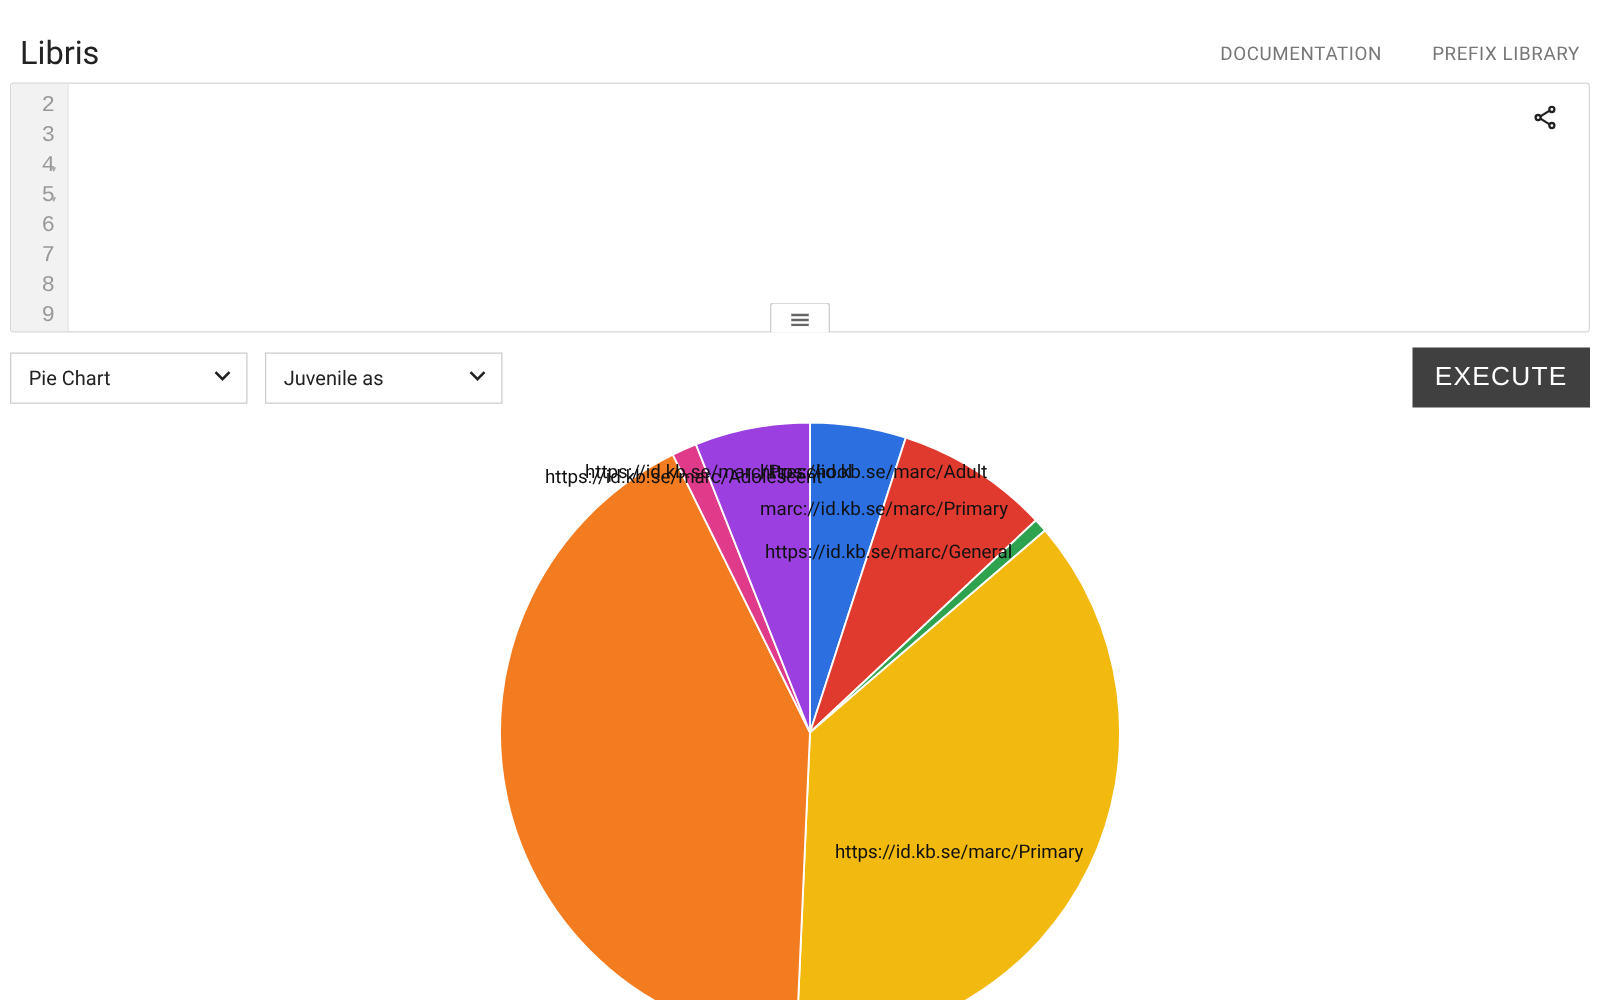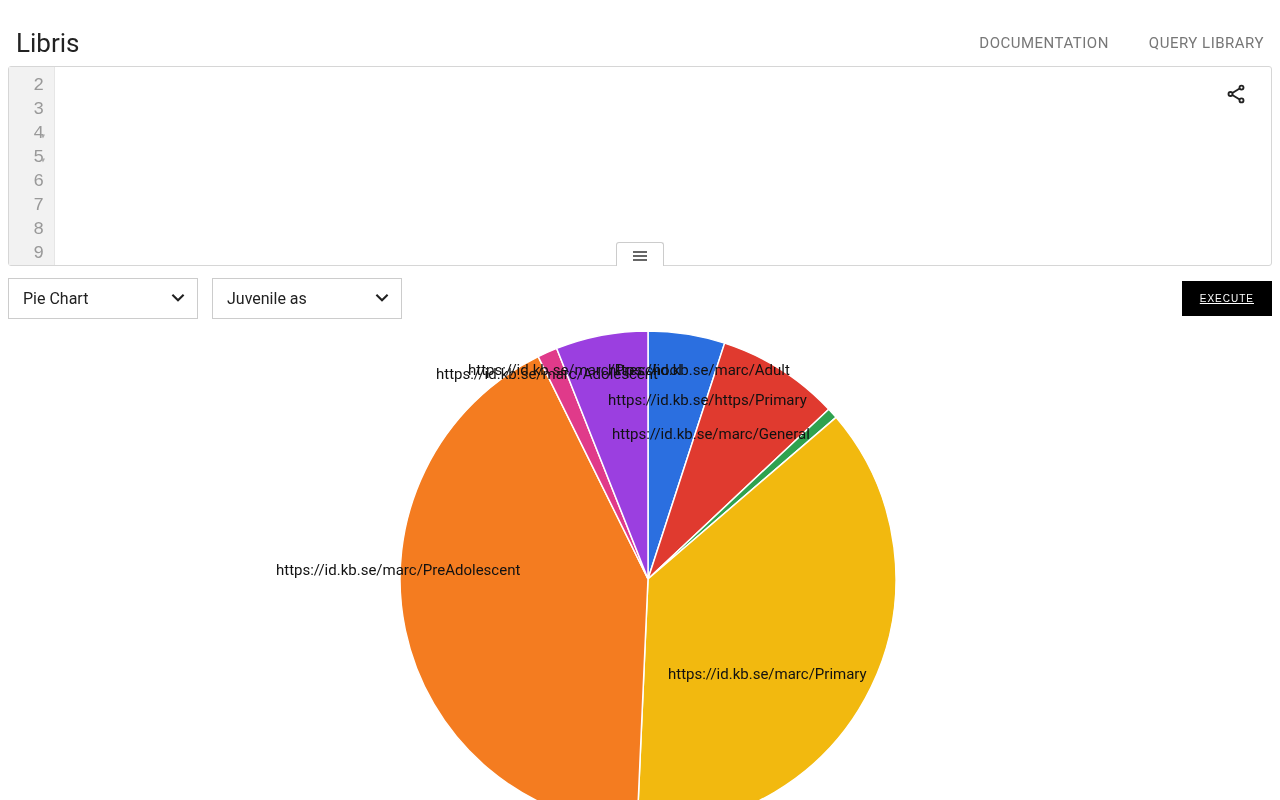--- a/index.html
+++ b/index.html
@@ -18,33 +18,33 @@
   .kw { color: #b14cd8; }
   .prefix { color: #d67b1a; }
   .uri { color: #1a8f1a; }
   .share-icon { position: absolute; top: 16px; right: 24px; cursor: pointer; color: #222; }
   .handle { position: absolute; left: 50%; transform: translateX(-50%); bottom: -1px; width: 48px; height: 24px; border: 1px solid #ccc; border-bottom: none; background: #fff; display: flex; align-items: center; justify-content: center; cursor: ns-resize; border-radius: 3px 3px 0 0; }
   .handle svg { color: #666; }
   .controls { display: flex; align-items: center; gap: 14px; padding: 12px 8px 0; }
   .select { position: relative; border: 1px solid #ccc; padding: 10px 68px 10px 14px; font-size: 16px; cursor: pointer; min-width: 190px; background: #fff; }
   .select .chev { position: absolute; right: 12px; top: 50%; transform: translateY(-50%); }
   .spacer { flex: 1; }
-  .execute { background: #000000; color: #fff; border: none; padding: 12px 18px; font-size: 10px; letter-spacing: 1px; cursor: pointer; text-decoration: underline; }
+  .execute { background: #404040; color: #fff; border: none; padding: 12px 18px; font-size: 21px; letter-spacing: 1px; cursor: pointer; }
   .chart-area { position: relative; width: 1264px; height: 470px; margin: 10px 8px 0; }
   .chart-svg { position: absolute; left: 0; top: 0; }
   .slice-label { position: absolute; font-size: 15px; color: #111; white-space: nowrap; pointer-events: none; text-align: center; }
 </style>
 </head>
 <body>
 
 <div class="header">
   <div class="brand">Libris</div>
   <div class="nav">
     <a>DOCUMENTATION</a>
-    <a>QUERY LIBRARY</a>
+    <a>PREFIX LIBRARY</a>
   </div>
 </div>
 
 <div class="editor-wrap">
   <span class="share-icon">
     <svg width="22" height="22" viewBox="0 0 24 24" fill="none" stroke="currentColor" stroke-width="2">
       <circle cx="18" cy="5" r="2.2"></circle>
         <circle cx="6" cy="12" r="2.2"></circle>
         <circle cx="18" cy="19" r="2.2"></circle>
       <line x1="8" y1="11" x2="16" y2="6"></line>
@@ -106,19 +106,18 @@
   <svg class="chart-svg" id="pie-svg" width="1264" height="560">
       <path d="M 640 250 L 640 2 A 248 248 0 0 1 716.636214604987 14.137983958801925 Z" fill="#2b6fe0" stroke="#fff" stroke-width="1.5"></path>
       <path d="M 640 250 L 716.636214604987 14.137983958801925 A 248 248 0 0 1 820.78421960051 80.23231772968524 Z" fill="#e03a2f" stroke="#fff" stroke-width="1.5"></path>
       <path d="M 640 250 L 820.78421960051 80.23231772968524 A 248 248 0 0 1 828.073754991603 88.34523612538209 Z" fill="#2fa24f" stroke="#fff" stroke-width="1.5"></path>
       <path d="M 640 250 L 828.073754991603 88.34523612538209 A 248 248 0 0 1 629.0959066571694 497.76016780017494 Z" fill="#f2b90f" stroke="#fff" stroke-width="1.5"></path>
       <path d="M 640 250 L 629.0959066571694 497.76016780017494 A 248 248 0 0 1 530.1959587023524 27.63302287726151 Z" fill="#f47c20" stroke="#fff" stroke-width="1.5"></path>
       <path d="M 640 250 L 530.1959587023524 27.63302287726151 A 248 248 0 0 1 548.7051109341999 19.415431499713634 Z" fill="#e03a8a" stroke="#fff" stroke-width="1.5"></path>
       <path d="M 640 250 L 548.7051109341999 19.415431499713634 A 248 248 0 0 1 640 2 Z" fill="#9b3fe0" stroke="#fff" stroke-width="1.5"></path>
     </svg>
   <div class="slice-label" style="left:600px; top:32px;">https://id.kb.se/marc/Adult</div>
-  <div class="slice-label" style="left:600px; top:62px;">https://id.kb.se/https/Primary</div>
+  <div class="slice-label" style="left:600px; top:62px;">marc://id.kb.se/marc/Primary</div>
   <div class="slice-label" style="left:604px; top:96px;text-align:center;">https://id.kb.se/marc/General</div>
   <div class="slice-label" style="left:660px; top:336px;">https://id.kb.se/marc/Primary</div>
-  <div class="slice-label" style="left:268px; top:232px;">https://id.kb.se/marc/PreAdolescent</div>
   <div class="slice-label" style="left:428px; top:36px;">https://id.kb.se/marc/Adolescent</div>
   <div class="slice-label" style="left:460px; top:32px;">https://id.kb.se/marc/Preschool</div>
 </div>
 
 </body></html>

